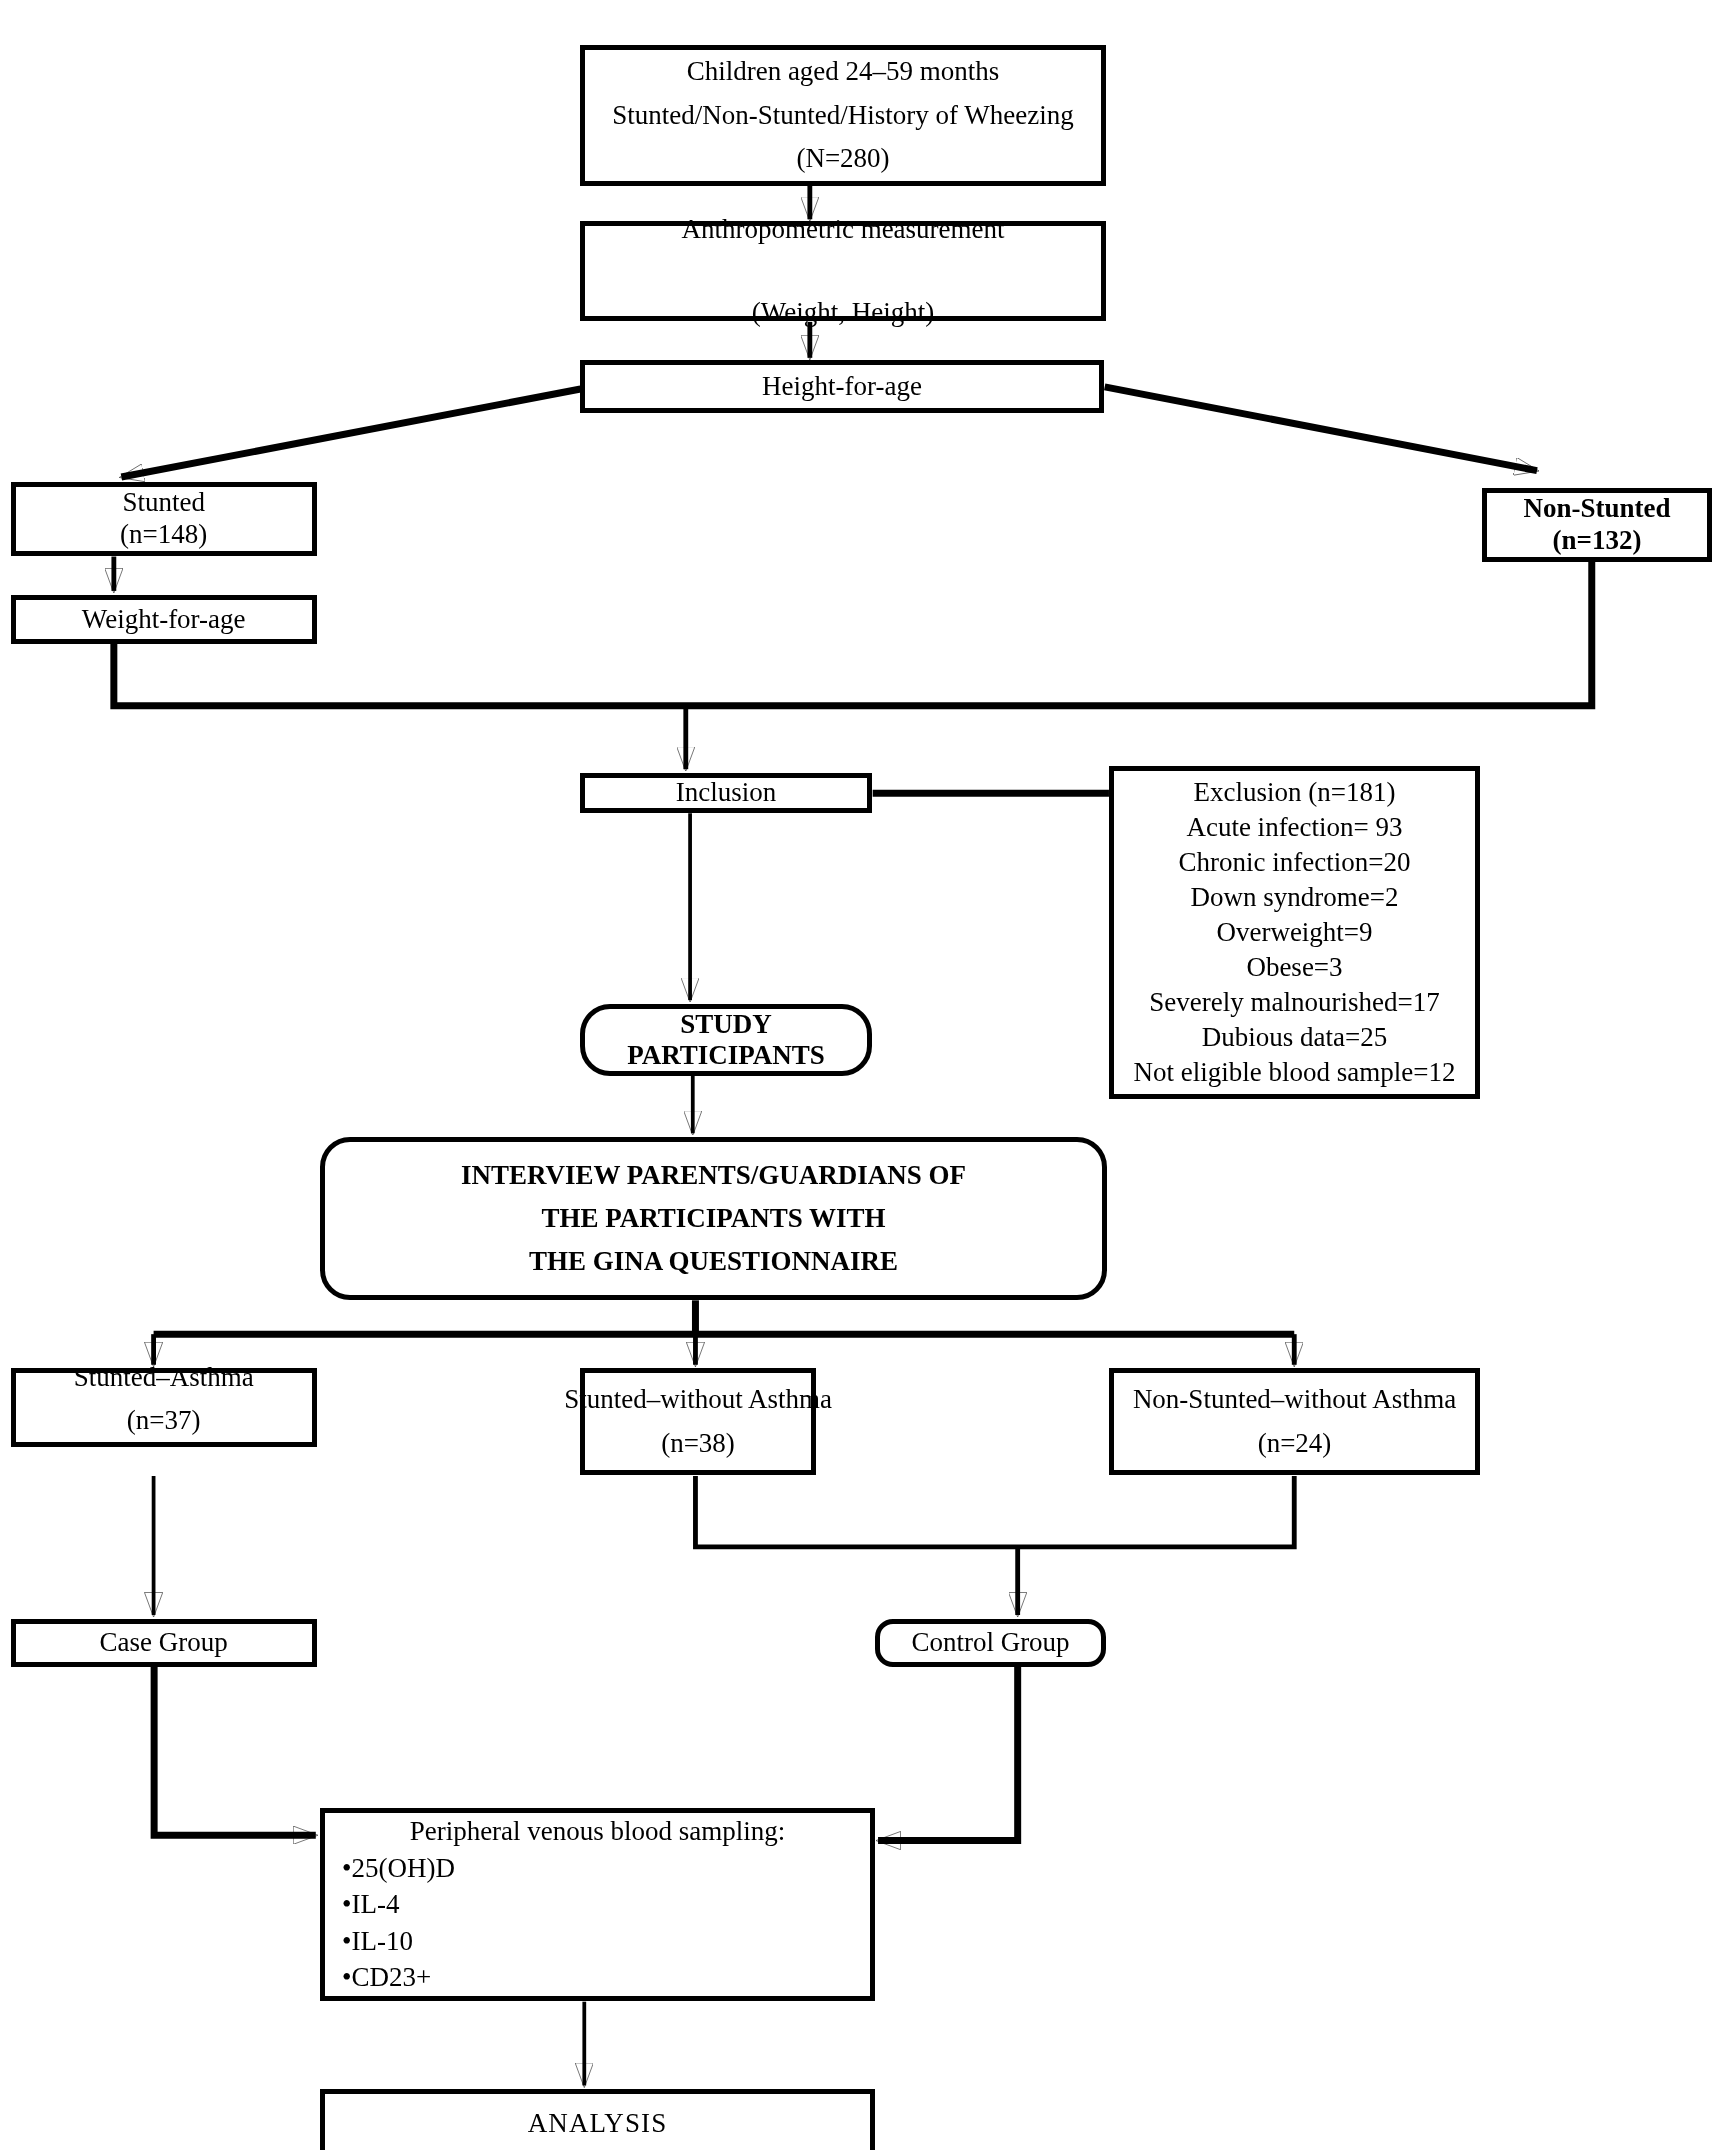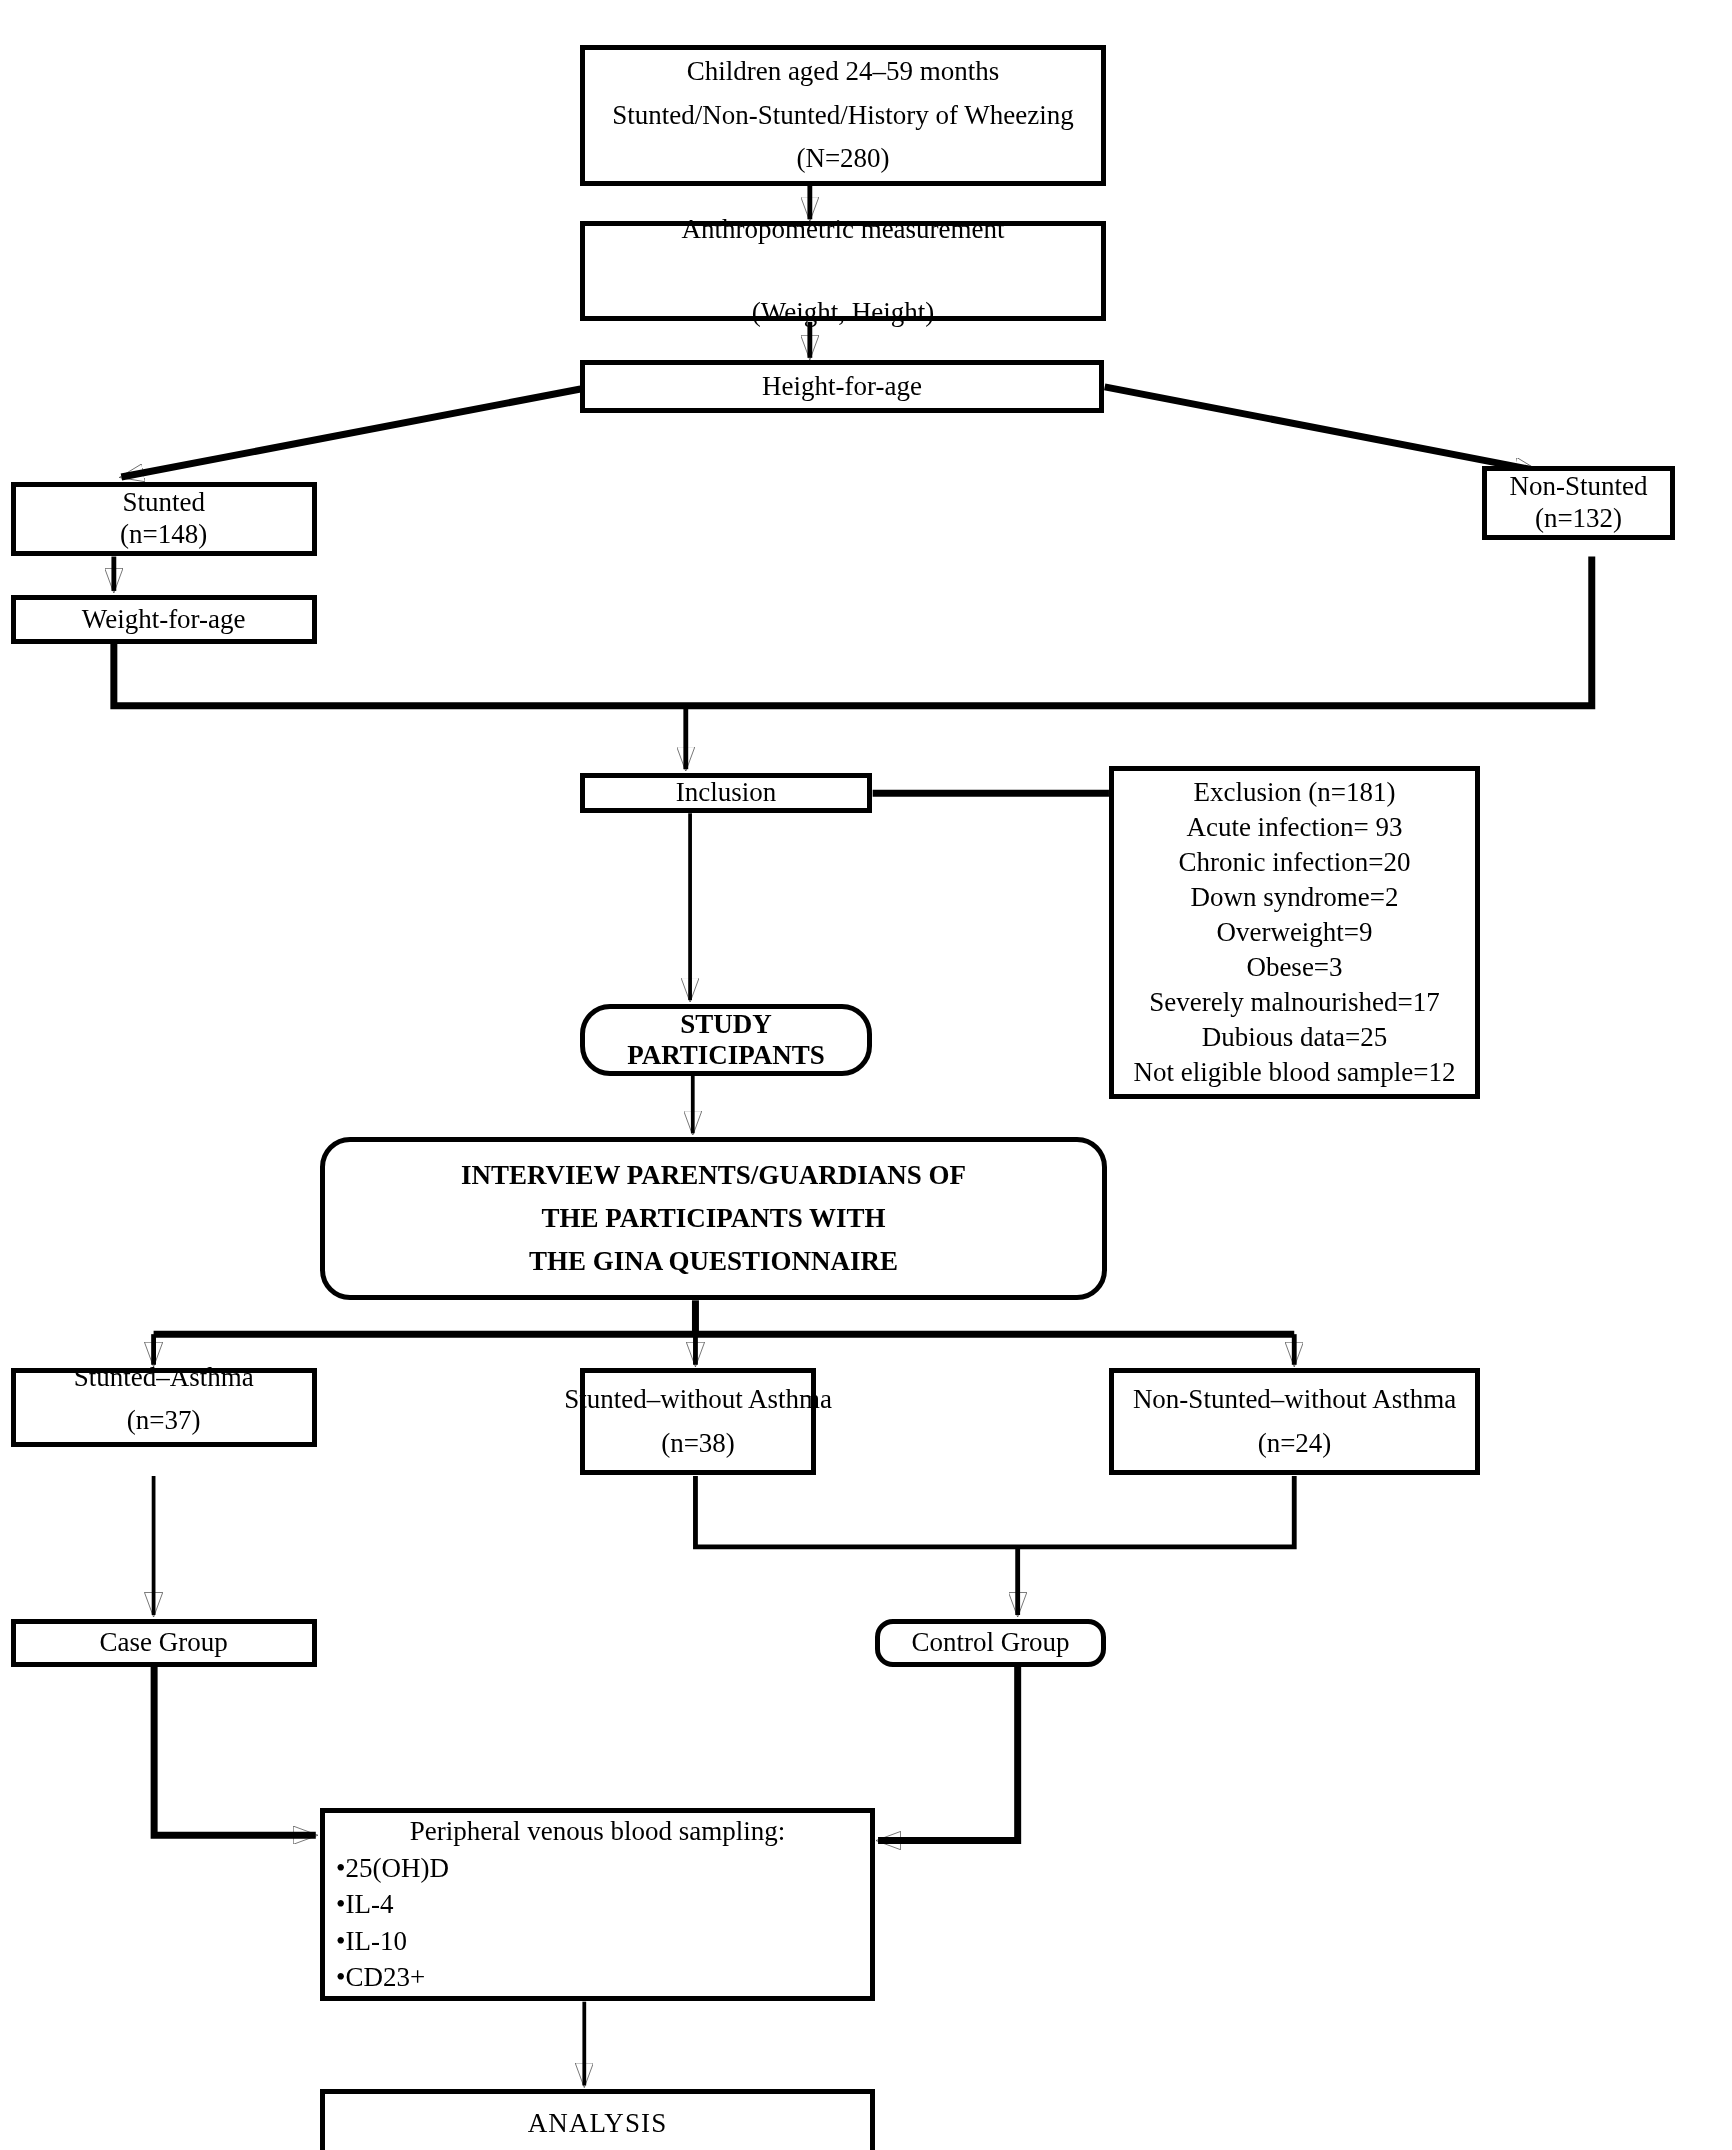--- a/index.html
+++ b/index.html
@@ -27,33 +27,33 @@
     font-size:27px; line-height:1.18;
   }
   .ln { display:block; white-space:nowrap; }
   .bold { font-weight:bold;border-radius:30px; }
 
   .b-children  { left:580px; top:16.6px;   width:526px;  height:141px; line-height:1.6; }
   .b-anthro    { left:580px; top:193px;  width:526px;  height:100px; line-height:1.6;gap:40px; }
   .b-hfa       { left:580px; top:332px;  width:524px;  height:53px;  }
   .b-stunted   { left:10.7px;   top:454px;  width:306px;  height:74px; }
   .b-wfa       { left:10.7px;   top:567px; width:306px;  height:49px;  }
-  .b-nonstunted{ left:1482px; top:438px;  width:193px;  height:74px; }
+  .b-nonstunted{ left:1482px; top:460px;  width:230px;  height:74px;font-weight:bold; }
   .b-inclusion { left:580px; top:745px; width:292px;  height:40px;  }
   .b-exclusion { left:1109px; top:738px; width:371px;  height:333px; line-height:1.3;text-align:center; }
   .b-study     { left:580px; top:976px; width:292px;  height:72px; line-height:1.15; }
   .b-interview { left:320px;  top:1109px; width:787px; height:163px; line-height:1.6; }
   .b-sa        { left:10.7px;   top:1340px; width:306px;  height:79px; line-height:1.6;justify-content:flex-end; }
   .b-swa       { left:580px; top:1340px; width:236px;  height:107px; line-height:1.6; }
   .b-nswa      { left:1109px; top:1340px; width:371px;  height:107px; line-height:1.6; }
   .b-case      { left:10.7px;   top:1591px; width:306px;  height:48px;  }
   .b-control   { left:875px; top:1591px; width:231px;  height:48px;border-radius:18px;  }
   .b-blood     { left:320px;  top:1780px; width:555px; height:193px; line-height:1.35;
                  justify-content:center; }
-  .b-blood .bullet { align-self:flex-start; text-align:left; padding-left:11px; }
+  .b-blood .bullet { align-self:flex-start; text-align:left; padding-left:17px; }
   .b-analysis  { left:320px;  top:2061px; width:555px; height:70px; letter-spacing:1.1px; }
 </style>
 </head>
 <body>
 
 <div class="canvas">
 
   <svg class="connectors" viewBox="0 0 3227 4005" xmlns="http://www.w3.org/2000/svg">
     <defs>
       <marker id="ah" markerUnits="userSpaceOnUse" markerWidth="46" markerHeight="34" refX="42" refY="17" orient="auto">

